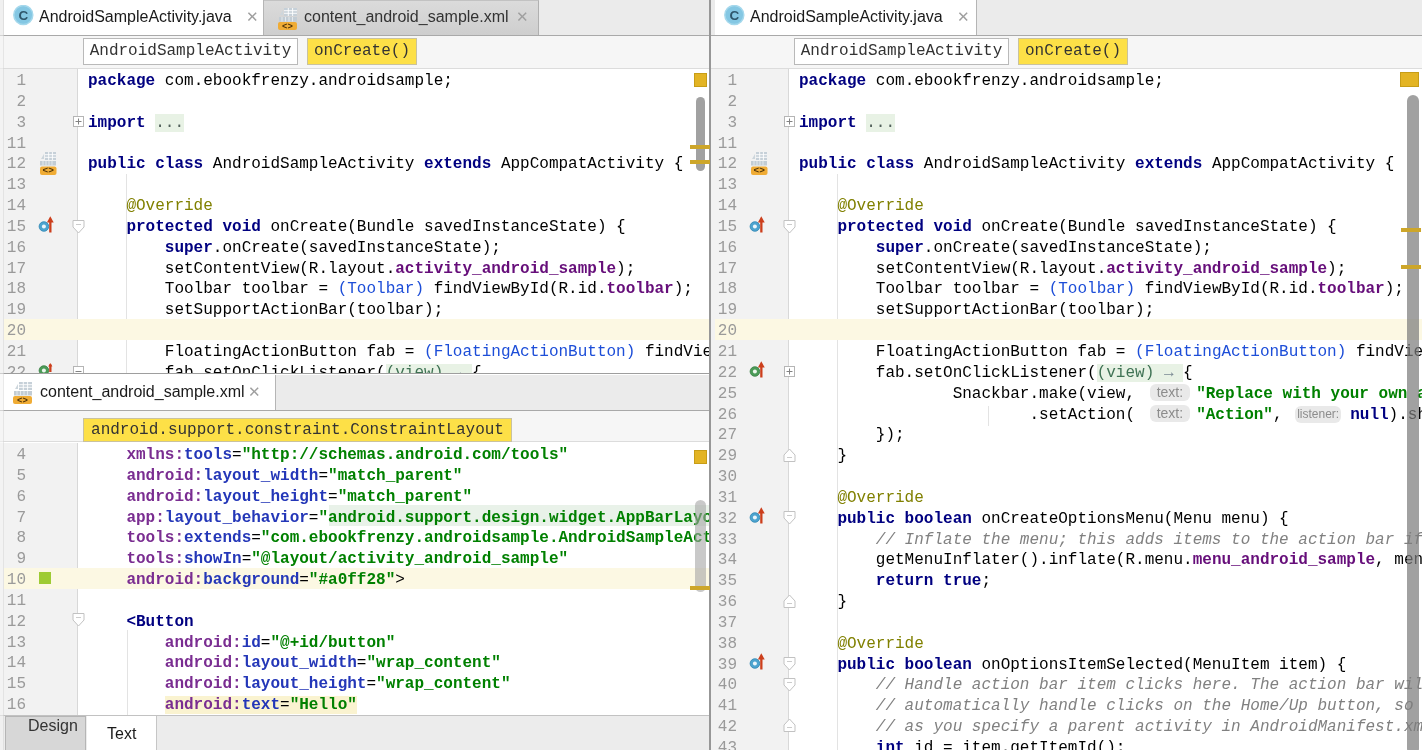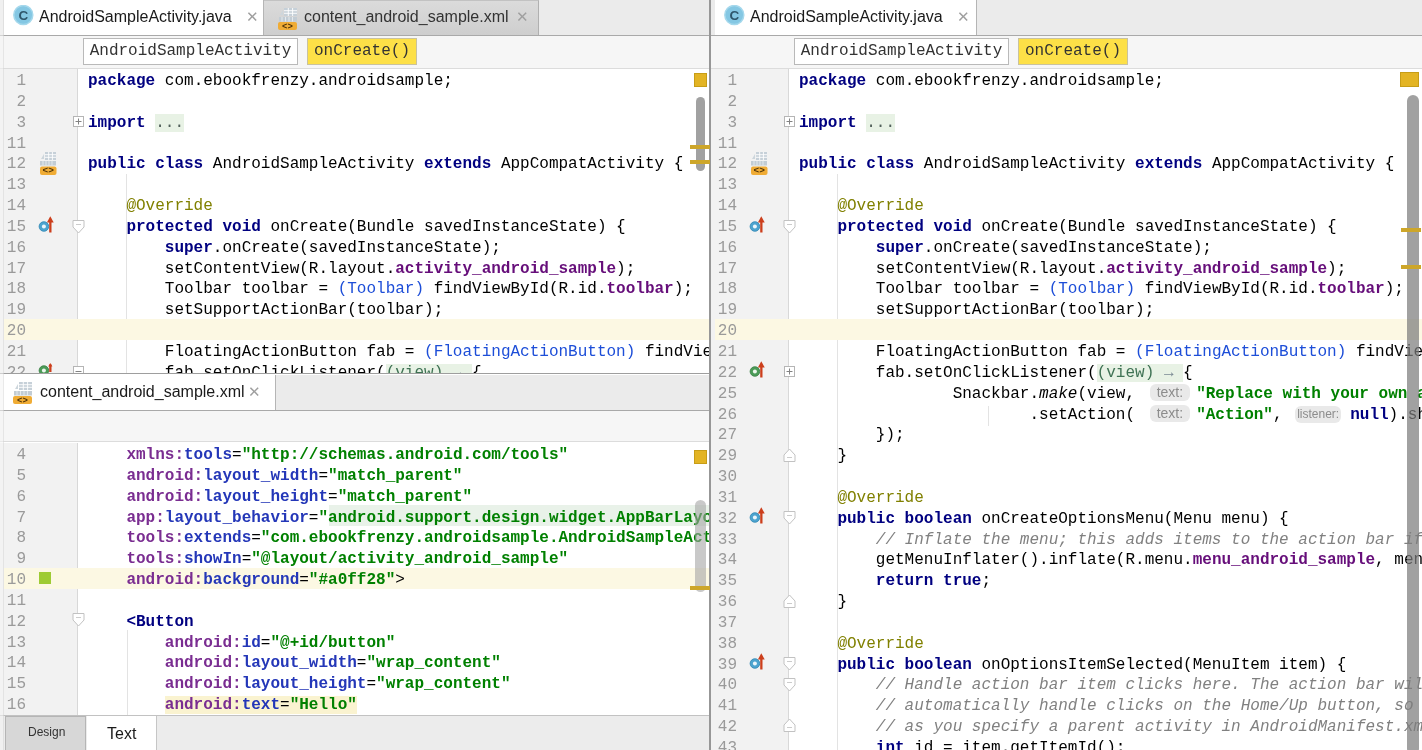--- a/index.html
+++ b/index.html
@@ -5,21 +5,21 @@
 *{margin:0;padding:0;box-sizing:border-box}
 html,body{width:1422px;height:750px;overflow:hidden;background:#fff;font-family:"Liberation Sans",sans-serif}
 .abs{position:absolute}
 pre{position:absolute;font-family:"Liberation Mono",monospace;font-size:16px;line-height:20.85px;white-space:pre;color:#000}
 .k{color:#000080;font-weight:bold}
 .s{color:#008000;font-weight:bold}
 .an{color:#808000}
 .c{color:#808080;font-style:italic}
 .f{color:#660E7A;font-weight:bold;}
 .gr{color:#1d4ed8}
-.it{font-style:italic}
+.it{}
 .fold{background:#e8f2e5}
 .vw{color:#3f7254}
 .arrow{color:#7a8a94}
 .xp{color:#7a2d91;font-weight:bold}
 .xn{color:#2437b8;font-weight:bold}
 .hint{display:inline-block;font-family:"Liberation Sans",sans-serif;font-size:14px;line-height:17px;height:17px;color:#8c8c8c;background:#e9e9e9;border-radius:6px;padding:0 7px;margin:0 6px 0 5px;vertical-align:1px}
 .hint2{font-size:12px;padding:0 2px;margin:0 9px 0 3px}
 .nums{color:#9a9a9a;text-align:right;width:26px}
 .tab-x{position:absolute;font-size:15px;color:#9f9f9f;font-weight:normal}
 .crumbbox{position:absolute;font-family:"Liberation Mono",monospace;font-size:16px;color:#333;border:1px solid #b9b9b9;background:#fff;height:27px;line-height:25px;text-align:center}
@@ -109,20 +109,21 @@
   <path d="M2 8 L5 3 L5 8 Z" fill="#cdd6dc"></path>
       <rect x="6" y="1" width="13" height="8" fill="#c6d0d8"></rect>
       <path d="M6 3.7 H19 M6 6.3 H19 M10.3 1 V9 M14.6 1 V9" stroke="#fff" stroke-width="0.9" fill="none"></path>
   <rect x="1" y="10" width="18" height="4.5" fill="#c2ccd4"></rect>
       <path d="M4 10 V14.5 M7.5 10 V14.5 M11 10 V14.5 M14.5 10 V14.5" stroke="#e8edf0" stroke-width="0.9"></path>
   <rect x="0" y="15" width="19" height="8" rx="2" fill="#f0ac35"></rect>
       <text x="9.5" y="21.6" font-size="9" font-weight="bold" fill="#4d3208" text-anchor="middle" font-family="Liberation Mono">&lt;&gt;</text>
     </svg>
 
   <div class="abs" style="left:0;top:37px;width:709px;height:31px;background:#f6f6f6;border-bottom:1px solid #dcdcdc"></div>
+  <div class="crumbbox crumbyellow" style="left:83px;top:44px;width:429px;height:24px;line-height:22px">android.support.constraint.ConstraintLayout</div>
 
   <div class="abs" style="left:0;top:69px;width:709px;height:272px;background:#fff;overflow:hidden">
     <div class="abs" style="left:0;top:0;width:78px;height:272px;background:#f2f2f2;border-right:1px solid #d8d8d8"></div>
     <div class="guide" style="left:127px;top:187px;height:85px"></div>
     <div class="caretrow" style="left:4px;top:125px;width:705px;height:21px"></div>
     <div class="abs" style="left:329px;top:62px;width:380px;height:21px;background:#e9f2e9"></div>
     <pre class="nums" style="left:0;top:2px">4
 5
 6
 7
@@ -146,21 +147,21 @@
     <span class="k">&lt;Button</span>
         <span class="xp">android:</span><span class="xn">id</span>=<span class="s">"@+id/button"</span>
         <span class="xp">android:</span><span class="xn">layout_width</span>=<span class="s">"wrap_content"</span>
         <span class="xp">android:</span><span class="xn">layout_height</span>=<span class="s">"wrap_content"</span>
         <span style="background:#faf3d0"><span class="xp">android:</span><span class="xn">text</span>=<span class="s">"Hello"</span></span></pre>
   </div>
 
   <div class="abs" style="left:0;top:341px;width:709px;height:36px;background:#ececec;border-top:1px solid #c2c2c2"></div>
   <div class="abs" style="left:5px;top:342px;width:81px;height:35px;background:#d7d7d7;border:1px solid #b5b5b5;border-bottom:none"></div>
   <div class="abs" style="left:87px;top:342px;width:70px;height:35px;background:#fff;border-right:1px solid #c6c6c6"></div>
-  <div class="abs" style="left:28px;top:351px;font-size:12px;color:#333">Design</div>
+  <div class="abs" style="left:28px;top:343px;font-size:16px;color:#333">Design</div>
   <div class="abs" style="left:107px;top:351px;font-size:16px;color:#1a1a1a">Text</div>
 </div>
 
 <div class="abs" style="left:709px;top:0;width:2px;height:750px;background:#979797"></div>
 
 <div class="abs" id="paneR" style="left:711px;top:0;width:711px;height:750px;overflow:hidden">
   <div class="abs" style="left:0;top:0;width:711px;height:36px;background:#ebebeb;border-bottom:1px solid #a9a9a9"></div>
   <div class="abs" style="left:4px;top:0;width:262px;height:35px;background:#fff;border-right:1px solid #b5b5b5"></div>
   <div class="abs" style="left:39px;top:8px;font-size:16px;color:#1a1a1a">AndroidSampleActivity.java</div>
   <div class="tab-x" style="left:246px;top:8px">✕</div>

